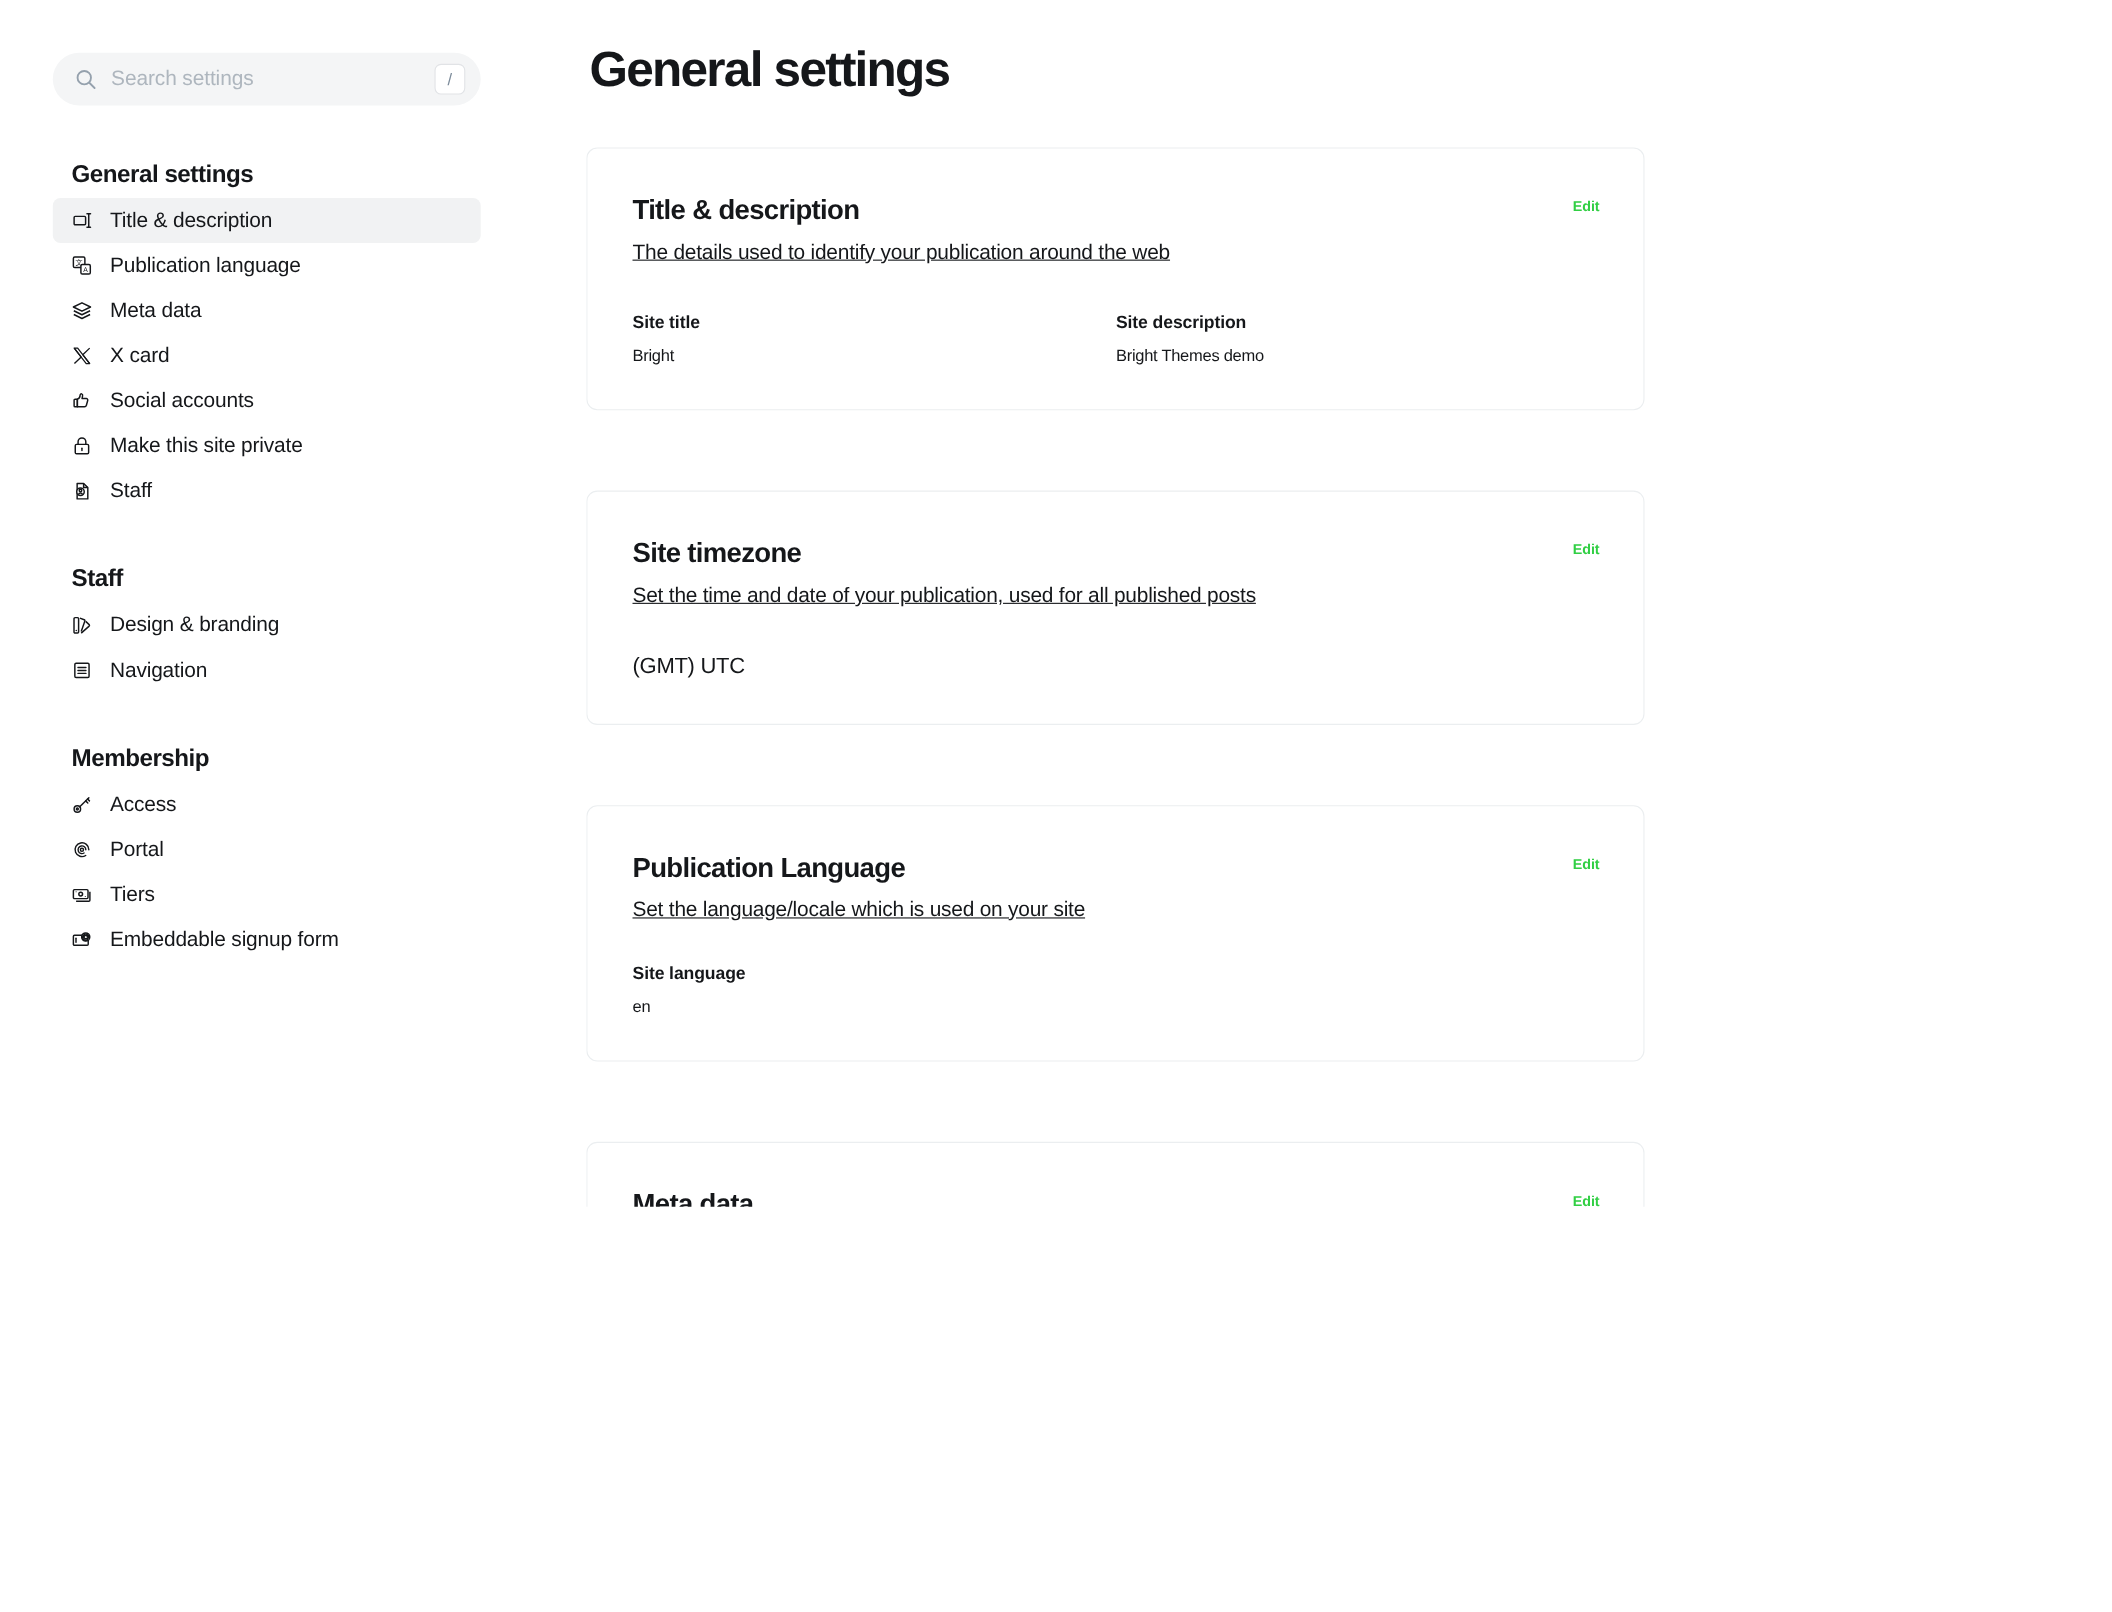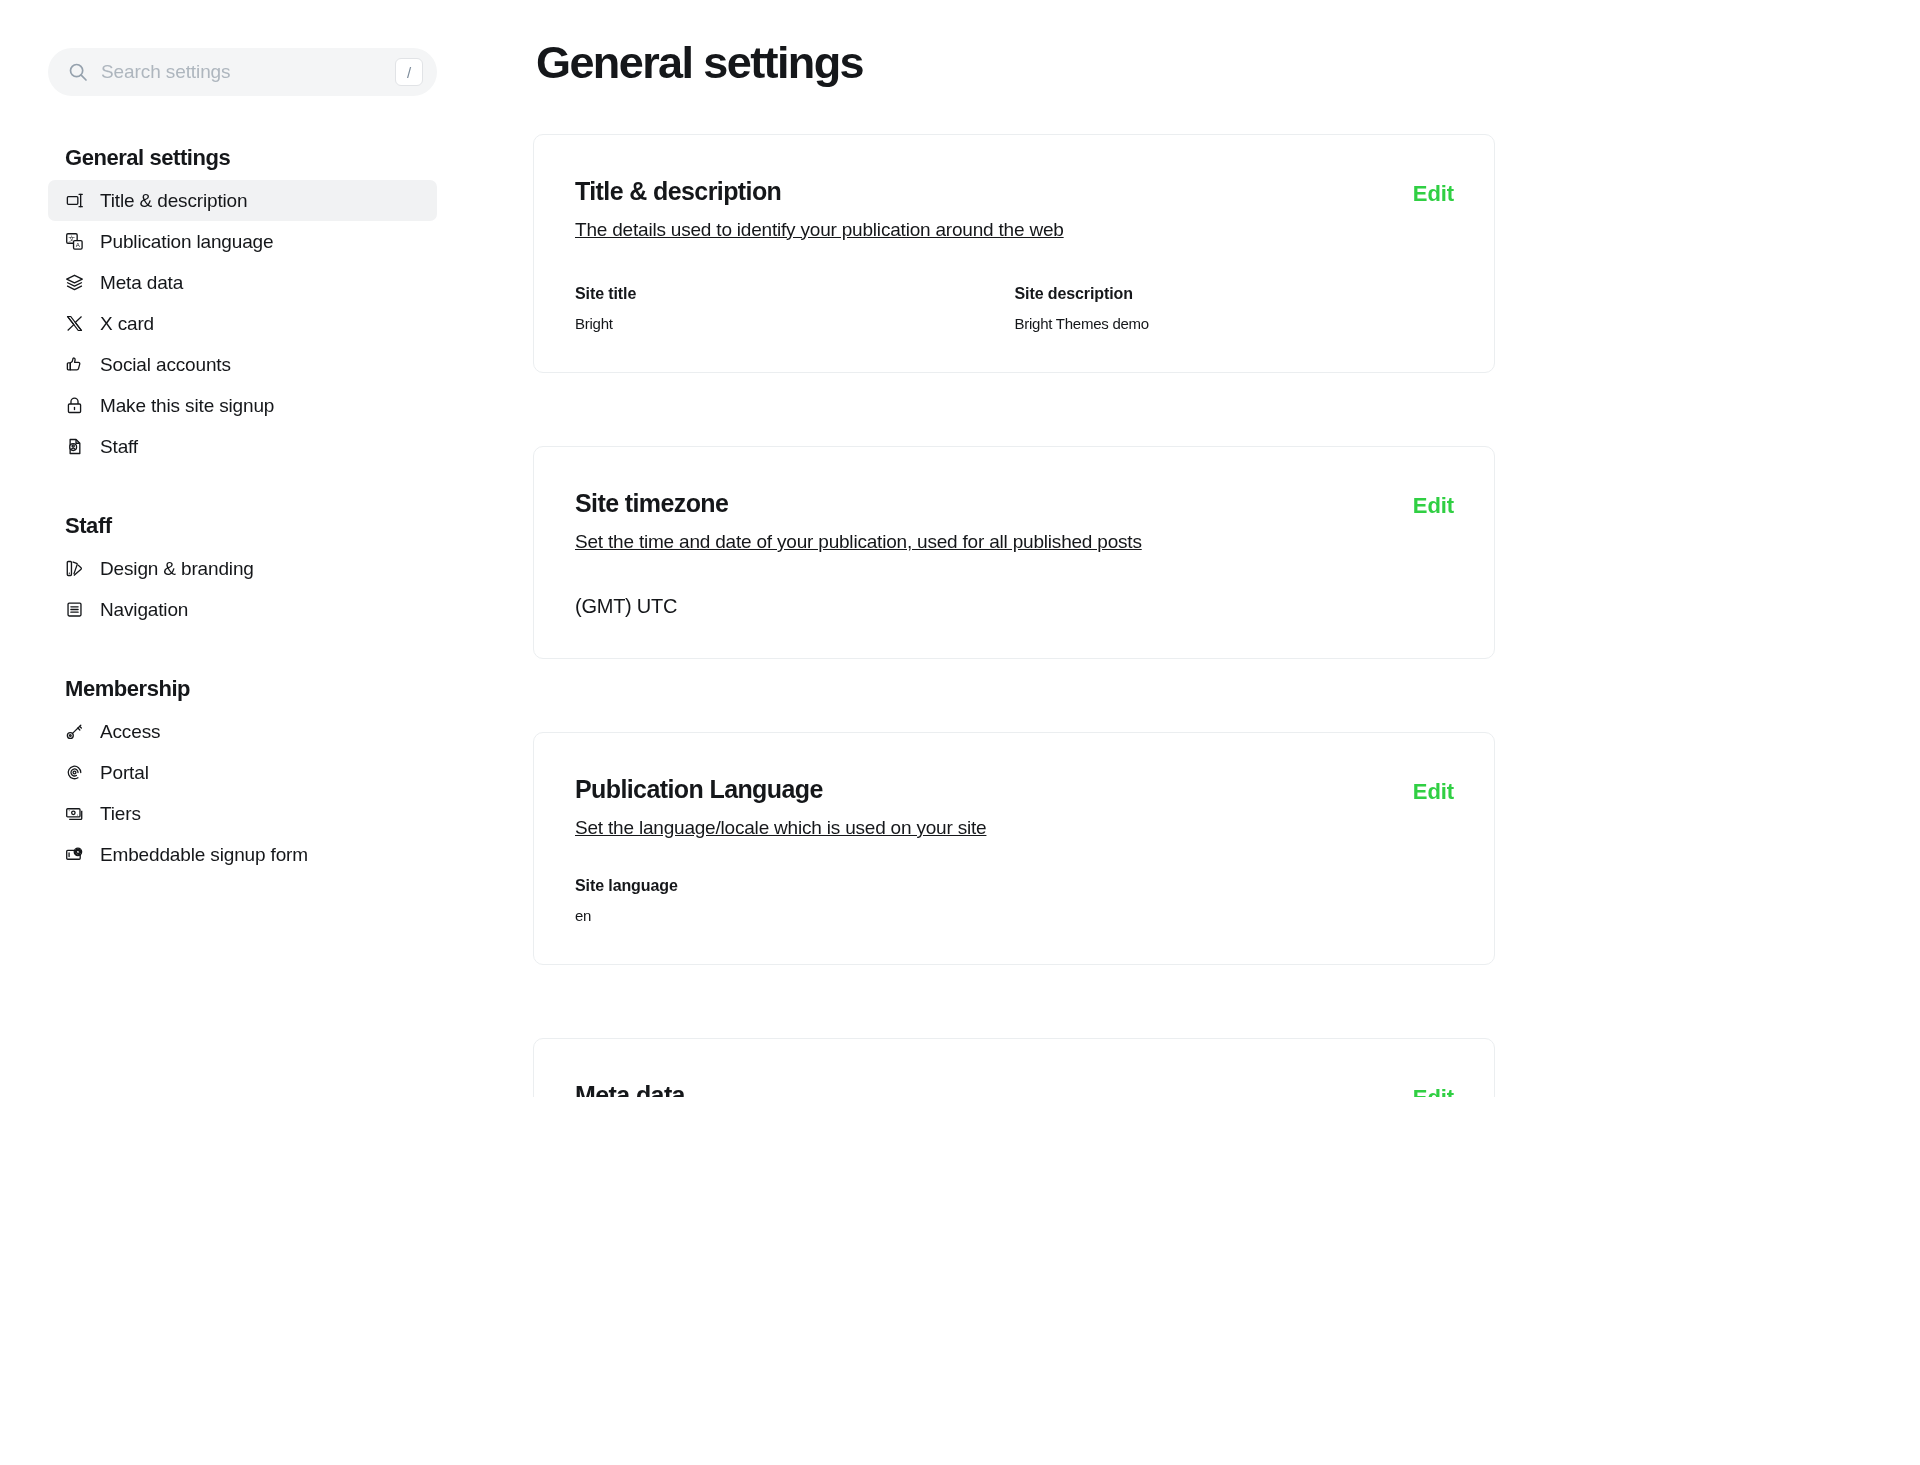--- a/index.html
+++ b/index.html
@@ -161,21 +161,21 @@
   .card-desc {
     font-size: 19px;
     color: #15171a;
     letter-spacing: -0.2px;
     margin-top: 11px;
     line-height: 1.35;
     text-decoration: underline;
   }
 
   .edit-link {
-    font-size: 22px;
+    font-size: 13px;
     font-weight: 700;
     color: #30cf43;
     letter-spacing: -0.1px;
     cursor: pointer;
     line-height: 1.3;
     padding-top: 4px;
     white-space: nowrap;
   }
 
   .field-grid {
@@ -298,21 +298,21 @@
         </div>
 
         <div class="nav-item">
           <span class="nav-icon">
             <svg viewBox="0 0 20 20" fill="none" stroke="currentColor" stroke-width="1.4" stroke-linejoin="round">
               <rect x="3.6" y="8.4" width="12.8" height="9" rx="1.2"></rect>
               <path d="M6.3 8.4V5.9a3.7 3.7 0 0 1 7.4 0v2.5"></path>
               <line x1="10" y1="12" x2="10" y2="14.2" stroke-linecap="round"></line>
             </svg>
           </span>
-          <span class="nav-label">Make this site signup</span>
+          <span class="nav-label">Make this site private</span>
         </div>
 
         <div class="nav-item">
           <span class="nav-icon">
             <svg viewBox="0 0 20 20" fill="none" stroke="currentColor" stroke-width="1.4" stroke-linejoin="round">
               <path d="M5.4 2.6h6.2l4 4v10.8H5.4Z"></path>
               <path d="M11.6 2.6v4h4"></path>
               <circle cx="8.6" cy="10.6" r="3.6" fill="#fff"></circle>
               <circle cx="8.6" cy="9.4" r="1.2"></circle>
               <path d="M6.6 13.2c.4-1 1.1-1.5 2-1.5s1.6.5 2 1.5"></path>

